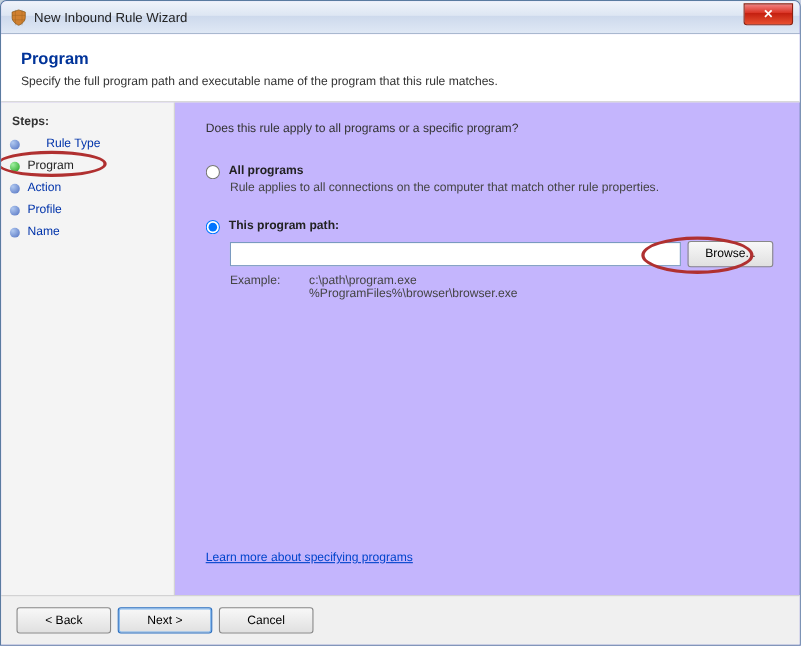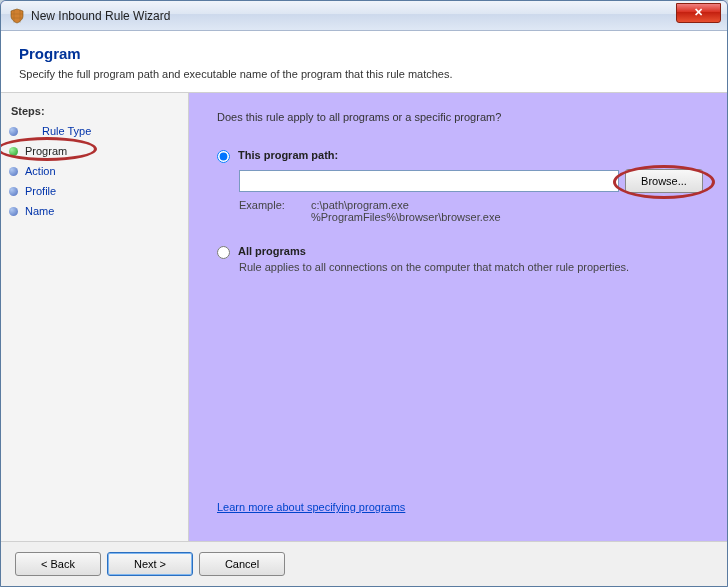--- a/index.html
+++ b/index.html
@@ -39,21 +39,21 @@
   padding: 14px 18px 12px 18px;
   border-bottom: 1px solid #d0d0d0;
   background: #fff;
 }
 .header h1 { font-size: 15px; font-weight: bold; color: #003399; margin-bottom: 6px; }
 .header p { font-size: 11px; color: #333; }
 
 .body { flex: 1; display: flex; overflow: hidden; }
 
 .sidebar {
-  width: 188px;
+  width: 158px;
   background: #f4f4f4;
   border-right: 1px solid #d0d0d0;
   padding: 8px 0;
 }
 .sidebar-heading { font-weight: bold; font-size: 11px; padding: 4px 10px; color: #333; }
 .step-list { list-style: none; }
 .step-item {
   padding: 4px 10px 4px 24px;
   font-size: 11px;
   color: #0033aa;
@@ -170,45 +170,45 @@
         <li class="step-item"><span class="step-bullet"></span><span>Action</span></li>
         <li class="step-item"><span class="step-bullet"></span><span>Profile</span></li>
         <li class="step-item"><span class="step-bullet"></span><span>Name</span></li>
       </ul>
       <div class="highlight-oval" style="left:-4px; top:44px; width:100px; height:24px;"></div>
     </div>
 
     <div class="main">
       <div class="question">Does this rule apply to all programs or a specific program?</div>
 
+      <div class="option-block">
+        <div class="option-row">
+          <input type="radio" name="prog" style="">
+          <span class="option-label">All programs</span>
+        </div>
+        <div class="option-desc">Rule applies to all connections on the computer that match other rule properties.</div>
+      </div>
+
       <div class="option-block" style="position:relative;">
         <div class="option-row">
           <input type="radio" name="prog" checked="" style="">
           <span class="option-label">This program path:</span>
         </div>
         <div class="path-row">
           <input type="text" value="" style="">
           <button class="browse-btn">Browse...</button>
         </div>
         <div class="example-row">
           <span class="example-label">Example:</span>
           <span class="example-vals">c:\path\program.exe
 %ProgramFiles%\browser\browser.exe</span>
         </div>
         <div class="highlight-oval" style="left:400px; top:16px; width:102px; height:34px;"></div>
       </div>
 
-      <div class="option-block">
-        <div class="option-row">
-          <input type="radio" name="prog" style="">
-          <span class="option-label">All programs</span>
-        </div>
-        <div class="option-desc">Rule applies to all connections on the computer that match other rule properties.</div>
-      </div>
-
       <a class="learn-link">Learn more about specifying programs</a>
     </div>
 
   </div>
 
   <div class="footer">
     <button>&lt; Back</button>
     <button class="primary">Next &gt;</button>
     <button>Cancel</button>
   </div>

